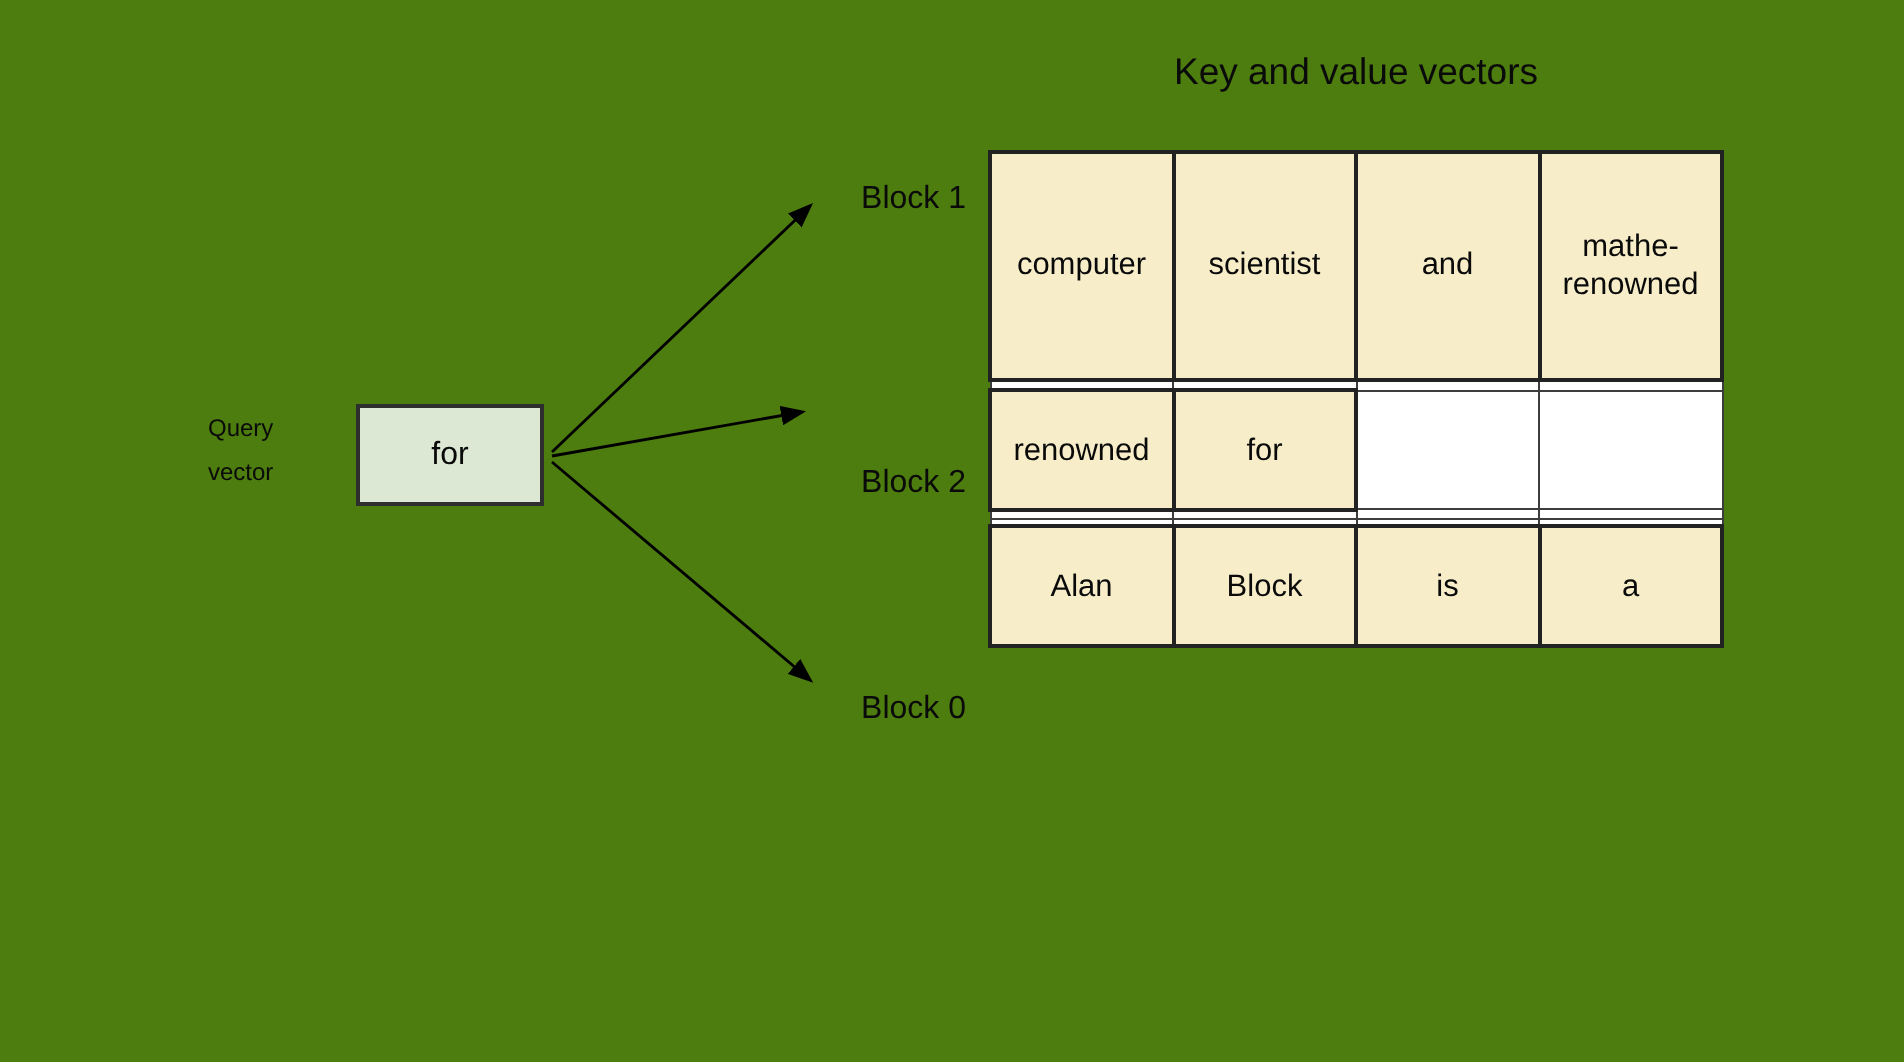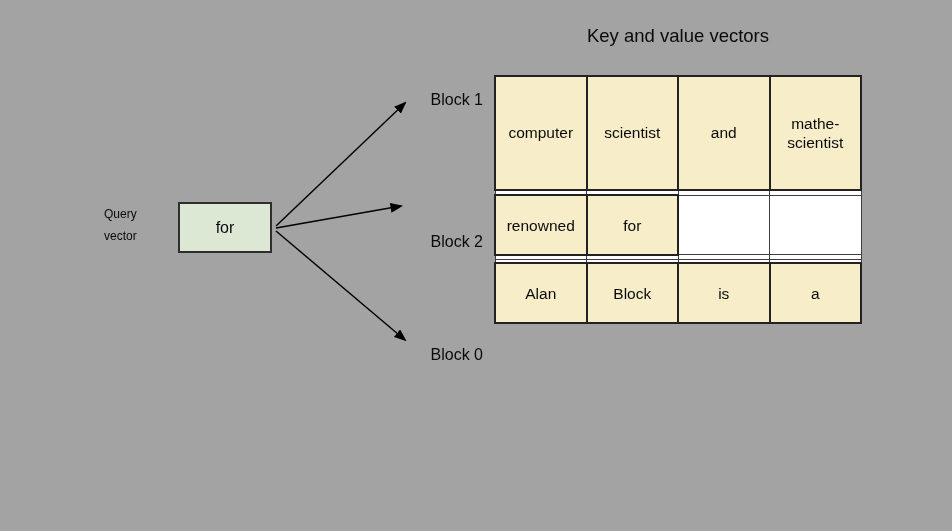--- a/index.html
+++ b/index.html
@@ -9,21 +9,21 @@
     --text: #0a0a0a;
   }
   * { box-sizing: border-box; margin: 0; padding: 0; }
   html, body {
     width: 952px; height: 531px;
     background: #ffffff;
     overflow: hidden;
     font-family: "Liberation Sans", "DejaVu Sans", sans-serif;
     color: var(--text);
   }
-  #stage { position: relative; width: 952px; height: 531px; background: #a3a3a3; }
+  #stage { position: relative; width: 952px; height: 531px; background: #4d7c0f; }
 
   .title {
     position: absolute;
     left: 494px; top: 25px; width: 368px;
     text-align: center;
     font-size: 18.5px;
     white-space: nowrap;
   }
 
   .query-label {
@@ -113,21 +113,21 @@
   <div class="block-label b2">Block 2</div>
   <div class="block-label b0">Block 0</div>
 
   <table class="kv">
     <tbody>
         <tr>
           <td class="hl">computer</td>
           <td class="hl">scientist</td>
           <td class="hl">and</td>
           <td class="hl">mathe-
-scientist</td>
+renowned</td>
         </tr>
         <tr>
           <td></td>
           <td></td>
           <td></td>
           <td></td>
         </tr>
         <tr>
           <td class="hl">renowned</td>
           <td class="hl">for</td>

